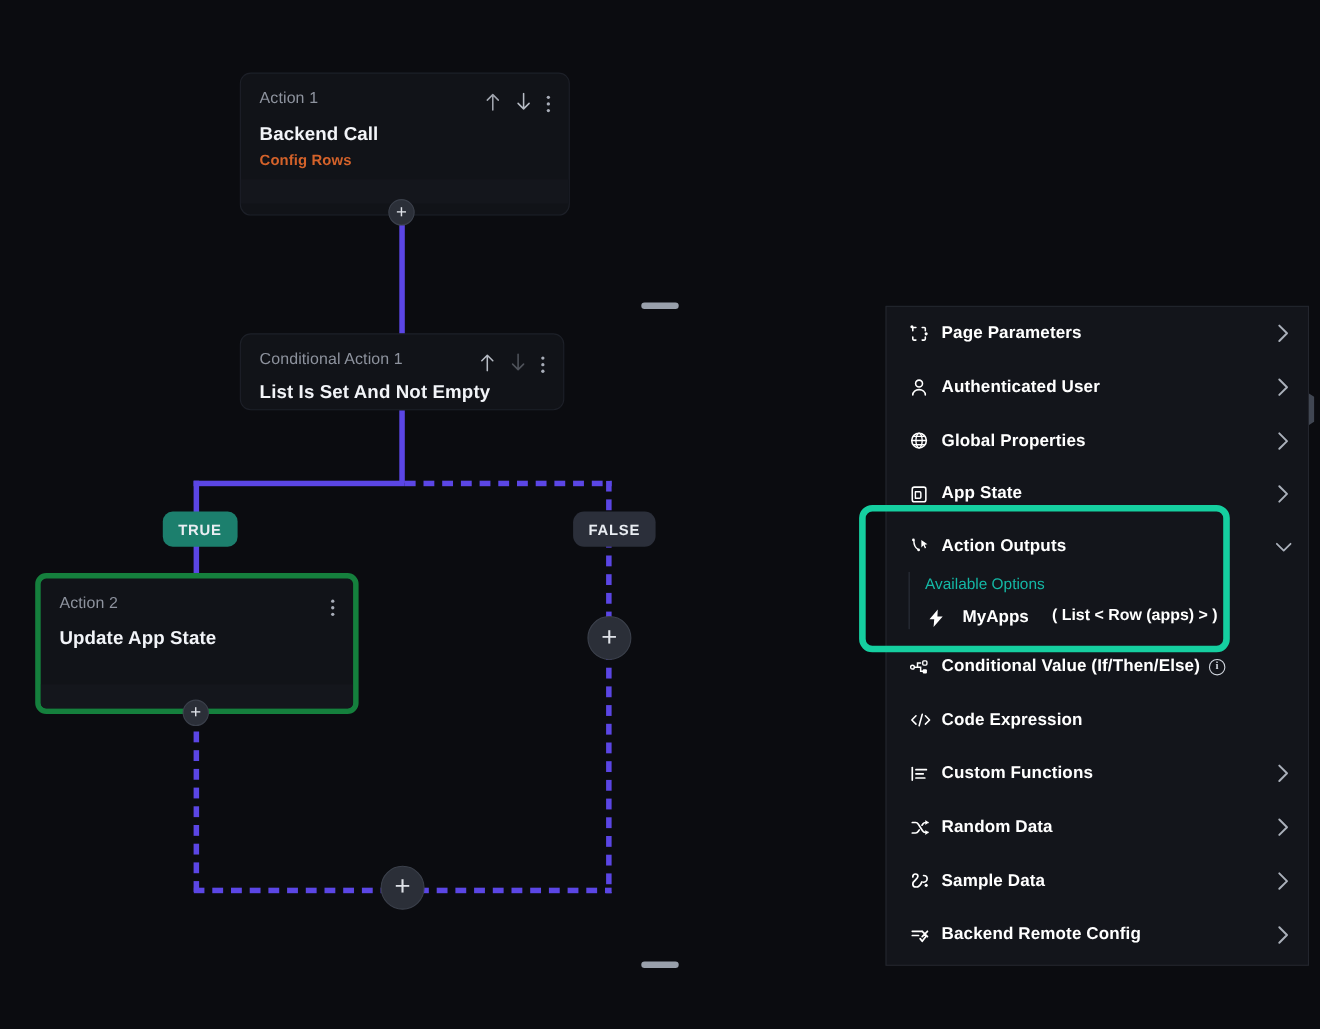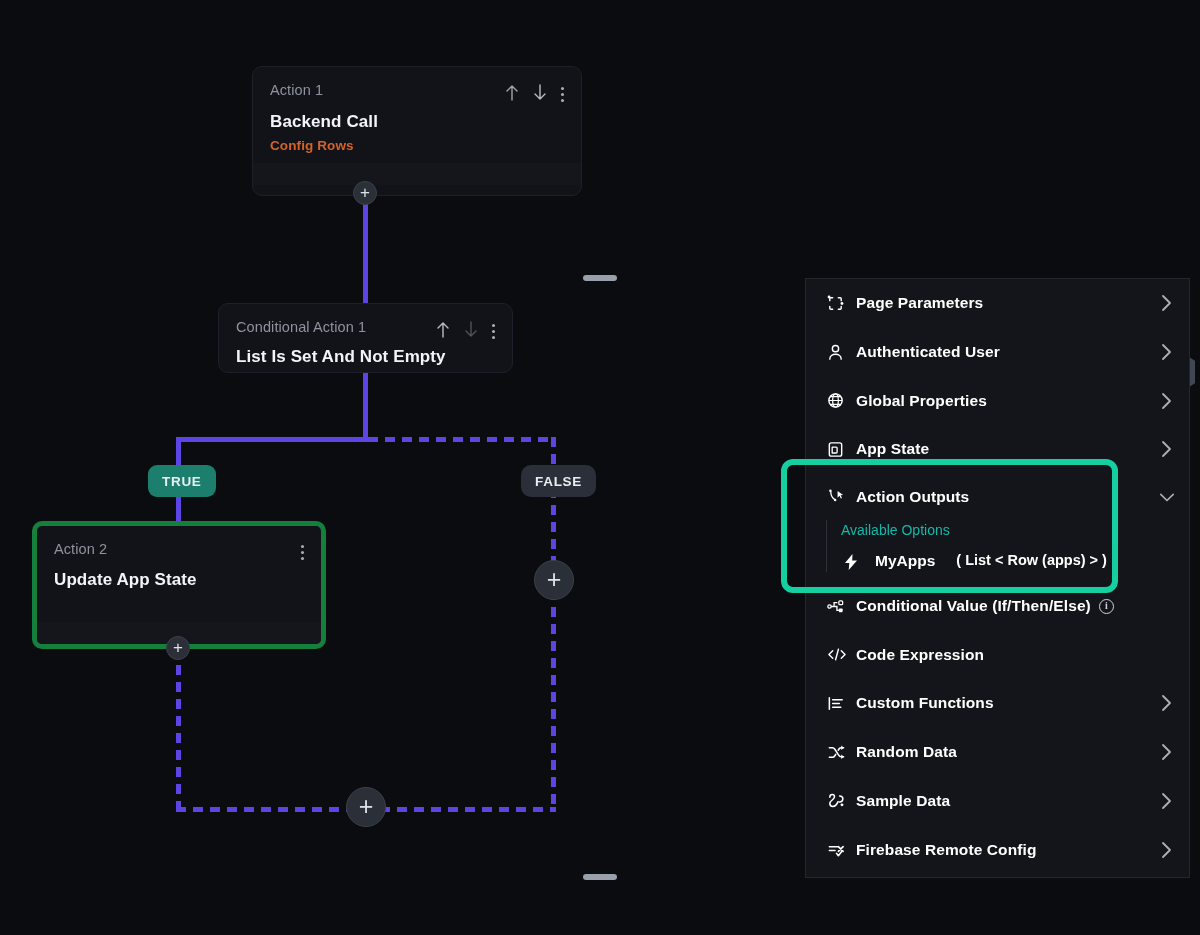--- a/index.html
+++ b/index.html
@@ -144,21 +144,21 @@
     <div class="conn" style="left:176px; top:437px; width:5px; height:110px;"></div>
 
     <div class="conn-dash-h" style="left:368px; top:437px; width:188px;"></div>
 
     <div class="conn-dash-v" style="left:551px; top:437px; height:375px;"></div>
 
     <div class="conn-dash-v" style="left:176px; top:648px; height:164px;"></div>
 
     <div class="conn-dash-h" style="left:176px; top:807px; width:380px;"></div>
 
-    <div class="node" style="left:218px; top:66px; width:330px; height:130px;margin-left:34px;">
+    <div class="node" style="left:218px; top:66px; width:300px; height:130px;">
       <div class="node-body">
         <div class="node-head">
           <div class="node-sub">Action 1</div>
           <div class="hdr-icons">
             <span class="ic">
               <svg width="14" height="17" viewBox="0 0 14 17">
                   <path d="M7 16V2M7 2L2 7M7 2l5 5" stroke="#b9bec8" stroke-width="1.4" fill="none" stroke-linecap="round"></path>
                 </svg>
             </span>
             <span class="ic">
@@ -412,21 +412,21 @@
     </div>
 
     <div class="prow">
       <span class="picon">
         <svg width="20" height="19" viewBox="0 0 20 20">
             <path d="M3 7h9M3 11h6" stroke="#fff" stroke-width="1.6" stroke-linecap="round"></path>
             <path d="M12.5 7l5 5M17.5 7l-5 5" stroke="#fff" stroke-width="1.7" stroke-linecap="round"></path>
             <path d="M10.5 14l2 2.5 3.5-4.5" stroke="#fff" stroke-width="1.7" fill="none" stroke-linecap="round" stroke-linejoin="round"></path>
           </svg>
       </span>
-      <span class="plabel">Firebase Remote Config</span>
+      <span class="plabel">Backend Remote Config</span>
       <span class="chev">
         <svg width="12" height="18" viewBox="0 0 12 18">
             <path d="M2 2l7 7-7 7" stroke="#aab0ba" stroke-width="1.8" fill="none" stroke-linecap="round" stroke-linejoin="round"></path>
           </svg>
       </span>
     </div>
 
   </div>
 
   <div class="grip bot"></div>

